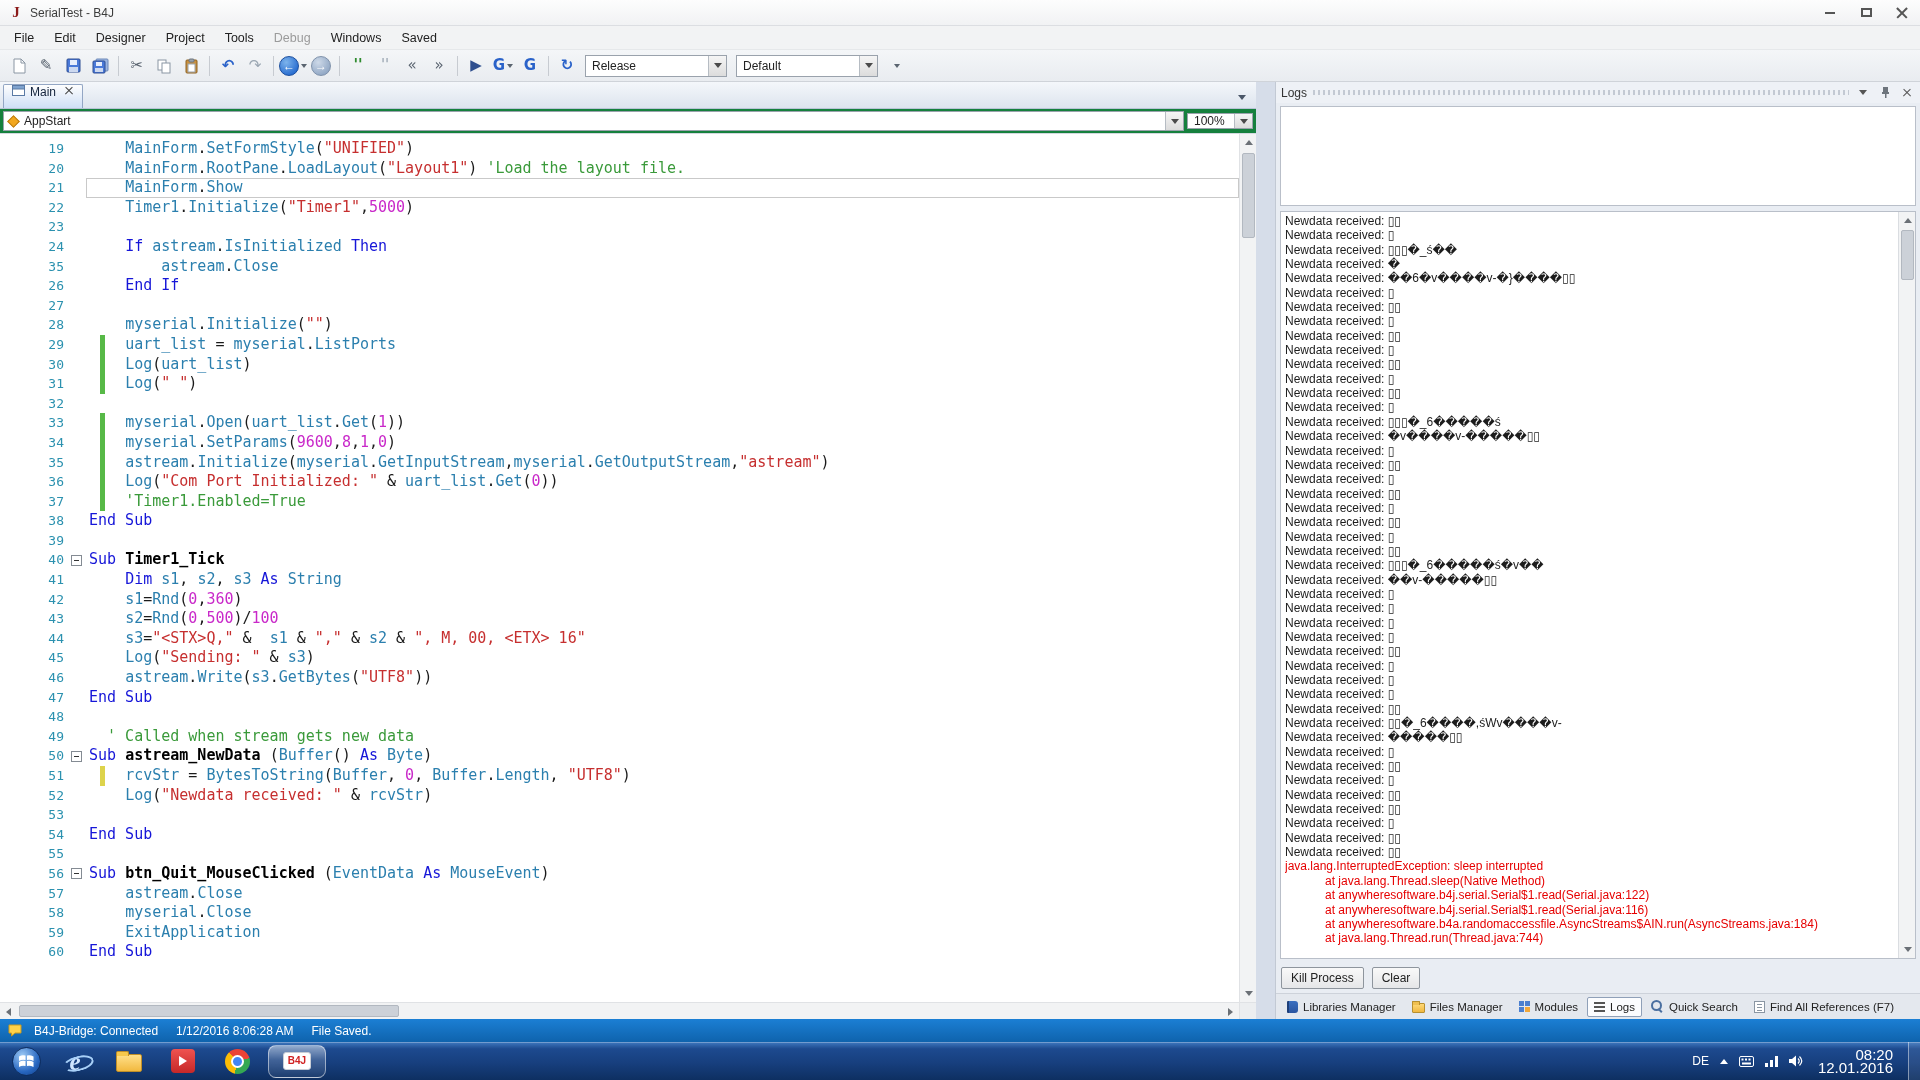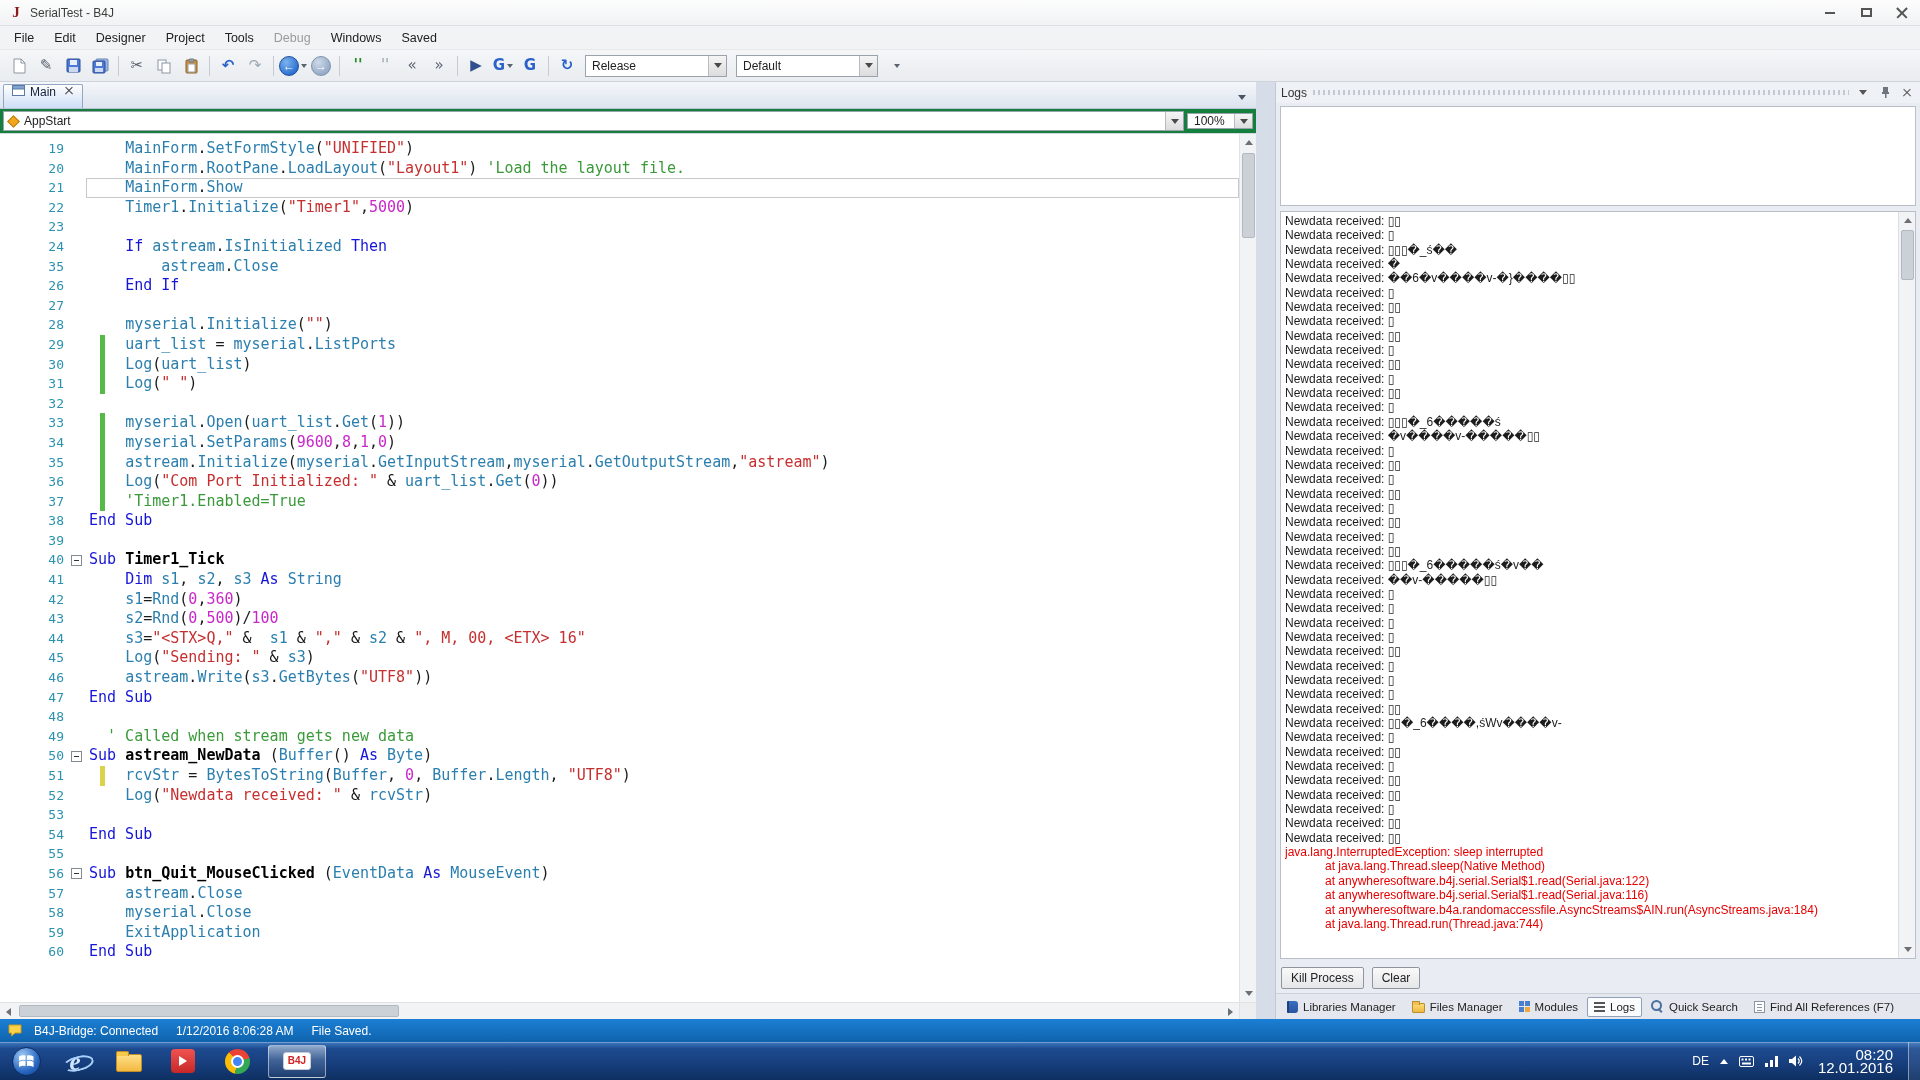--- a/index.html
+++ b/index.html
@@ -139,21 +139,21 @@
   .orb{width:29px;height:29px;border-radius:50%;background:radial-gradient(circle at 35% 28%,#9cc9f5,#2766c0 62%,#123f86);border:1px solid #0d2c5e;display:flex;align-items:center;justify-content:center}
   .task-icon{width:54px;height:38px;display:flex;align-items:center;justify-content:center}
   .ie{font-family:"Liberation Serif","DejaVu Serif",serif;font-style:italic;font-weight:bold;font-size:25px;color:#cfe6ff;position:relative;line-height:1}
   .ie::after{content:"";position:absolute;left:-6px;top:7px;width:27px;height:11px;border:2px solid #a8d0f8;border-left-color:transparent;border-radius:50%;transform:rotate(-14deg)}
   .folder{width:26px;height:18px;background:linear-gradient(#ffe08a,#f2b93f);border:1px solid #c08f28;border-radius:2px;position:relative;margin-top:4px}
   .folder::before{content:"";position:absolute;top:-4px;left:-1px;width:11px;height:4px;background:#f6c84c;border:1px solid #c08f28;border-bottom:none;border-radius:2px 2px 0 0}
   .redtile{width:24px;height:24px;background:linear-gradient(#ef5350,#c62828);border-radius:4px;display:flex;align-items:center;justify-content:center}
   .redtile::after{content:"";width:0;height:0;border-top:5px solid transparent;border-bottom:5px solid transparent;border-left:8px solid #fff}
   .chrome{width:25px;height:25px;border-radius:50%;background:conic-gradient(from -45deg,#ea4335 0 33%,#34a853 0 66%,#fbbc05 0 100%);position:relative}
   .chrome::after{content:"";position:absolute;inset:6px;border-radius:50%;background:#4285f4;border:2.5px solid #fff}
-  .task-button{width:58px;height:33px;margin-left:4px;border:1px solid rgba(255,255,255,.5);border-radius:3px;background:linear-gradient(rgba(255,255,255,.5),rgba(255,255,255,.18) 45%,rgba(255,255,255,.06));display:flex;align-items:center;justify-content:center}
+  .task-button{width:58px;height:33px;margin-left:4px;border:1px solid rgba(255,255,255,.5);border-radius:8px;background:linear-gradient(rgba(255,255,255,.5),rgba(255,255,255,.18) 45%,rgba(255,255,255,.06));display:flex;align-items:center;justify-content:center}
   .b4j-chip{background:#fff;border-radius:3px;padding:3px 4px;font-size:10px;font-weight:bold;color:#d02222;border:1px solid #c9ced6;line-height:1}
   .tray{margin-left:auto;display:flex;align-items:center;gap:11px;color:#fff}
   .tray-lang{font-size:12px}
   .tray-chevron{width:0;height:0;border-left:4.5px solid transparent;border-right:4.5px solid transparent;border-bottom:5.5px solid #fff}
   .tray-ic{display:flex;align-items:center}
   .clock{text-align:right;font-size:15px;line-height:13.5px;padding:0 4px;white-space:nowrap}
   .show-desktop{width:12px;height:38px;border-left:1px solid rgba(255,255,255,.45);background:rgba(255,255,255,.08)}
 </style>
 </head>
 <body>
@@ -427,20 +427,21 @@
             <div class="log-line">Newdata received: ▯</div>
             <div class="log-line">Newdata received: ▯</div>
             <div class="log-line">Newdata received: ▯</div>
             <div class="log-line">Newdata received: ▯</div>
             <div class="log-line">Newdata received: ▯▯</div>
             <div class="log-line">Newdata received: ▯</div>
             <div class="log-line">Newdata received: ▯</div>
             <div class="log-line">Newdata received: ▯</div>
             <div class="log-line">Newdata received: ▯▯</div>
             <div class="log-line">Newdata received: ▯▯�_6����,śWv����v-</div>
+            <div class="log-line">Newdata received: �����▯▯</div>
             <div class="log-line">Newdata received: ▯</div>
             <div class="log-line">Newdata received: ▯▯</div>
             <div class="log-line">Newdata received: ▯</div>
             <div class="log-line">Newdata received: ▯▯</div>
             <div class="log-line">Newdata received: ▯▯</div>
             <div class="log-line">Newdata received: ▯</div>
             <div class="log-line">Newdata received: ▯▯</div>
             <div class="log-line">Newdata received: ▯▯</div>
             <div class="log-line err">java.lang.InterruptedException: sleep interrupted</div>
             <div class="log-line err" style="padding-left: 40px;">at java.lang.Thread.sleep(Native Method)</div>

